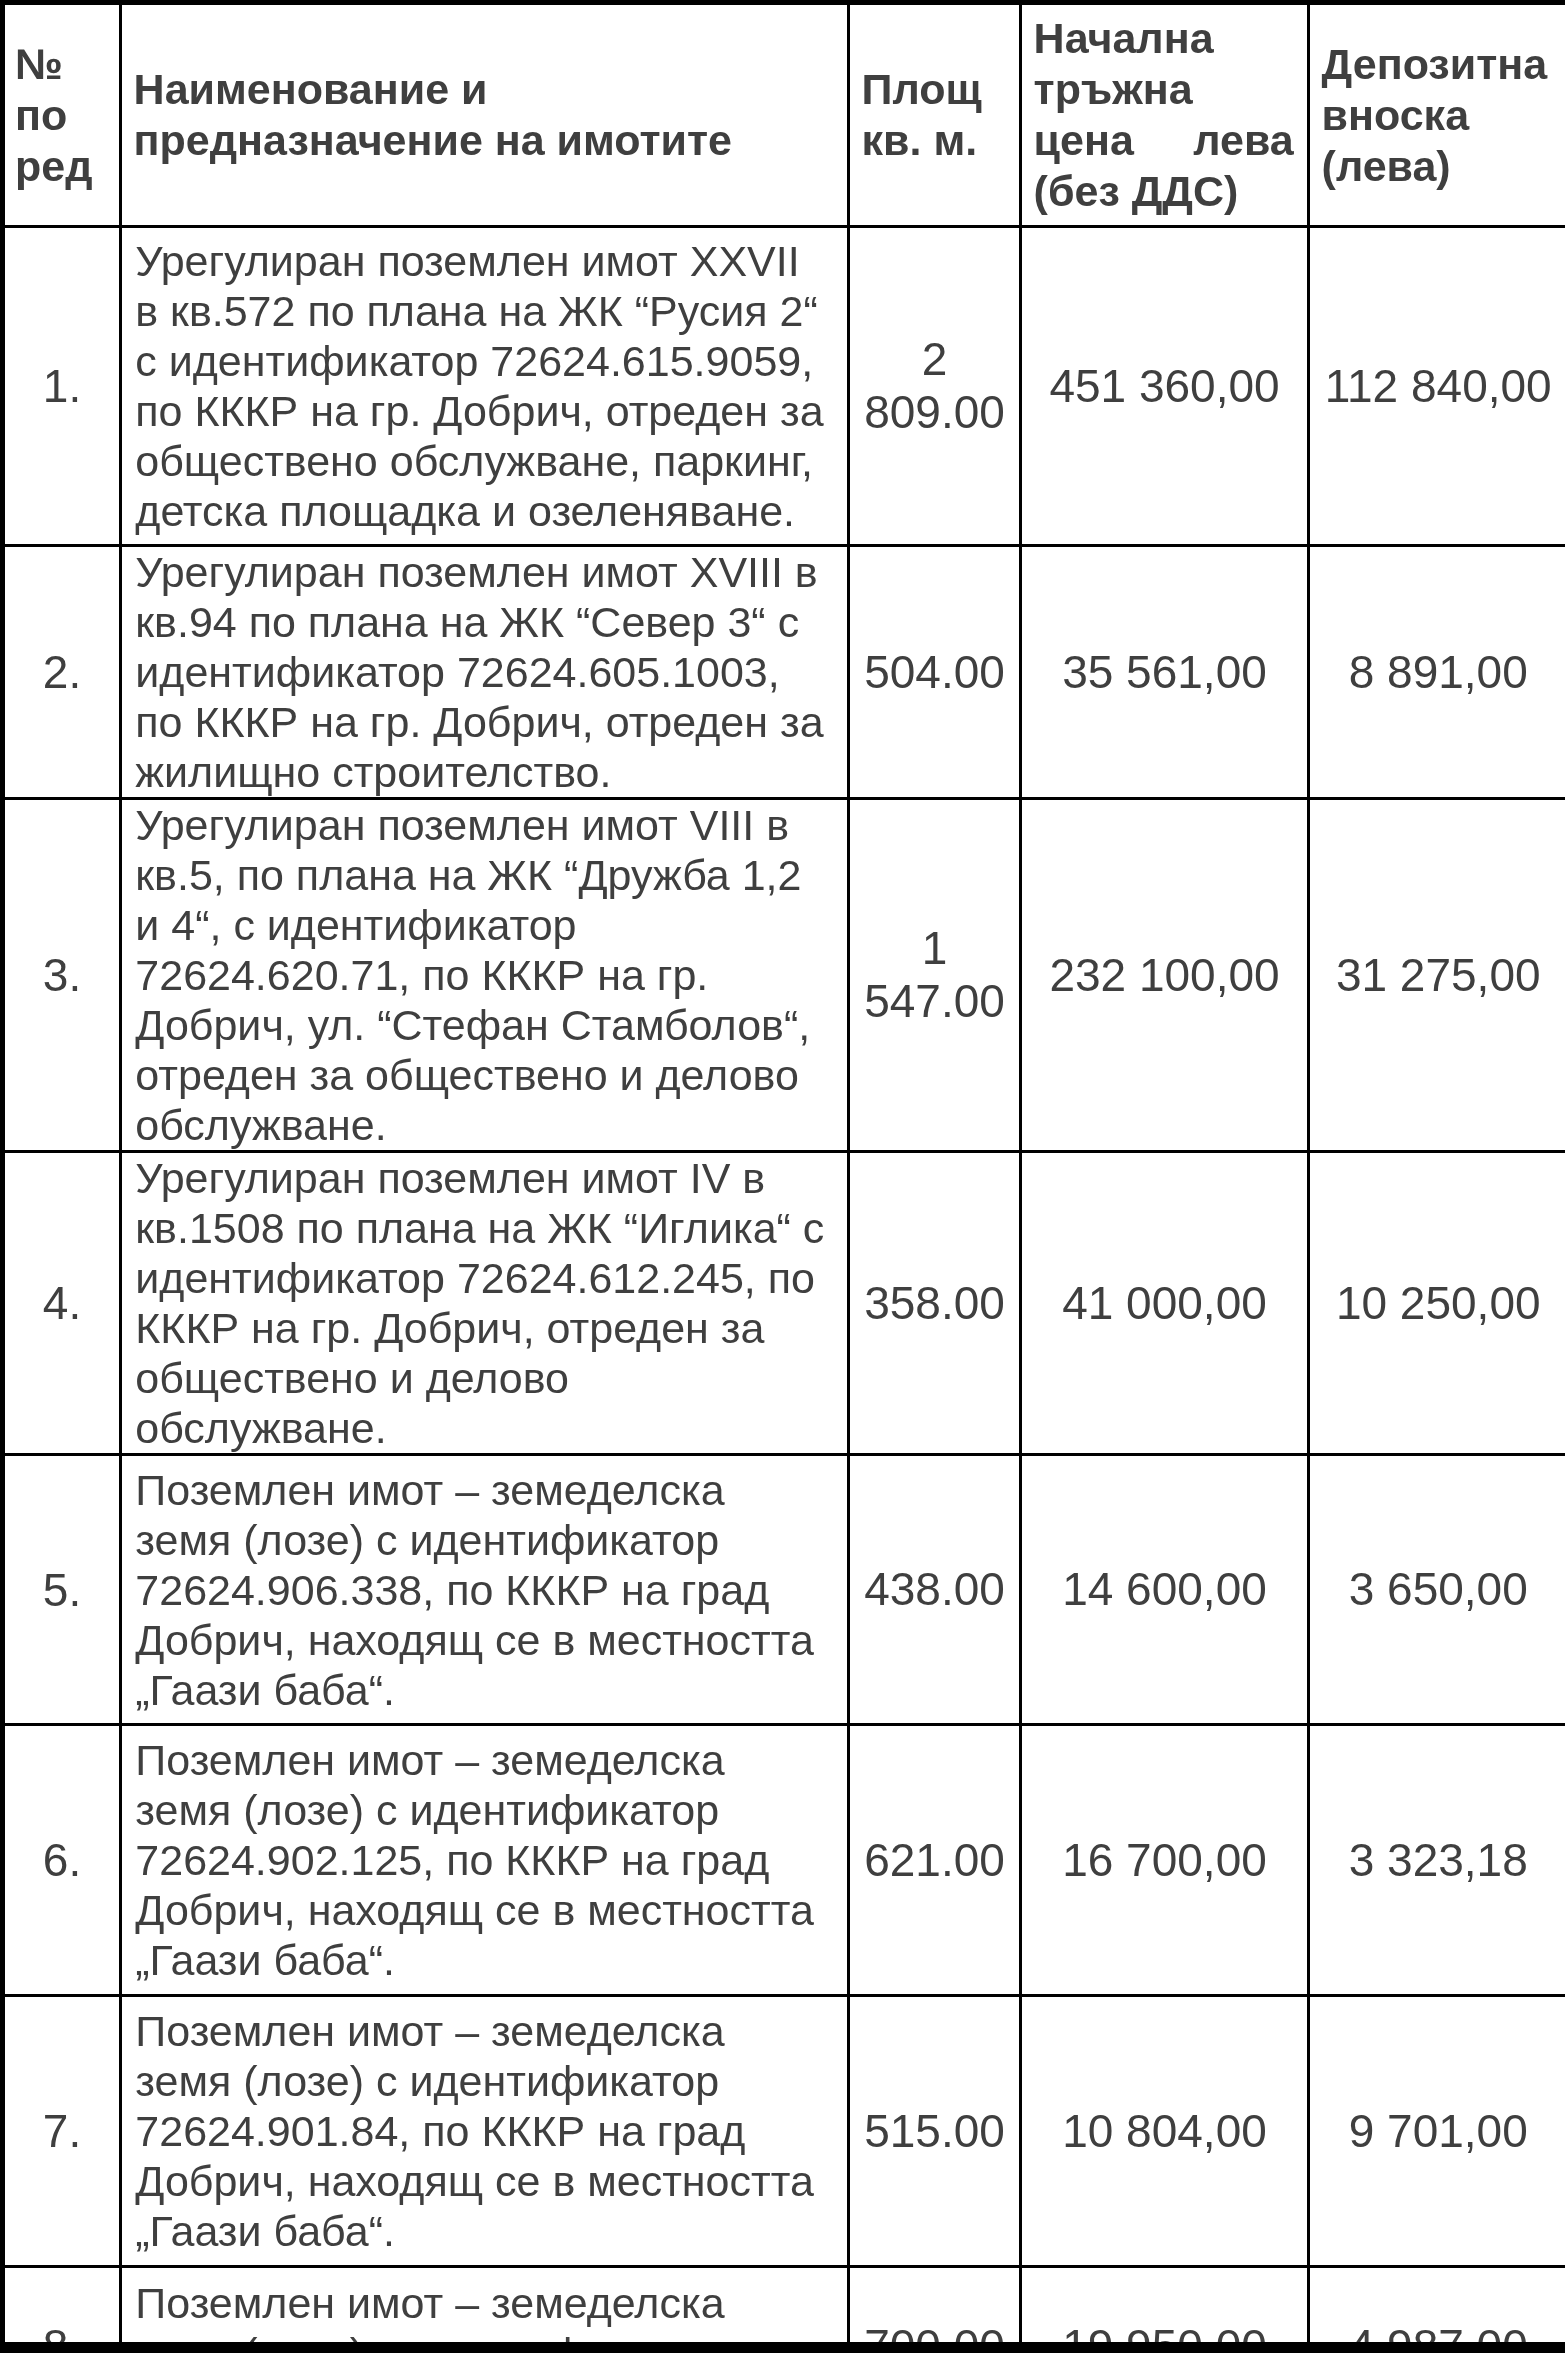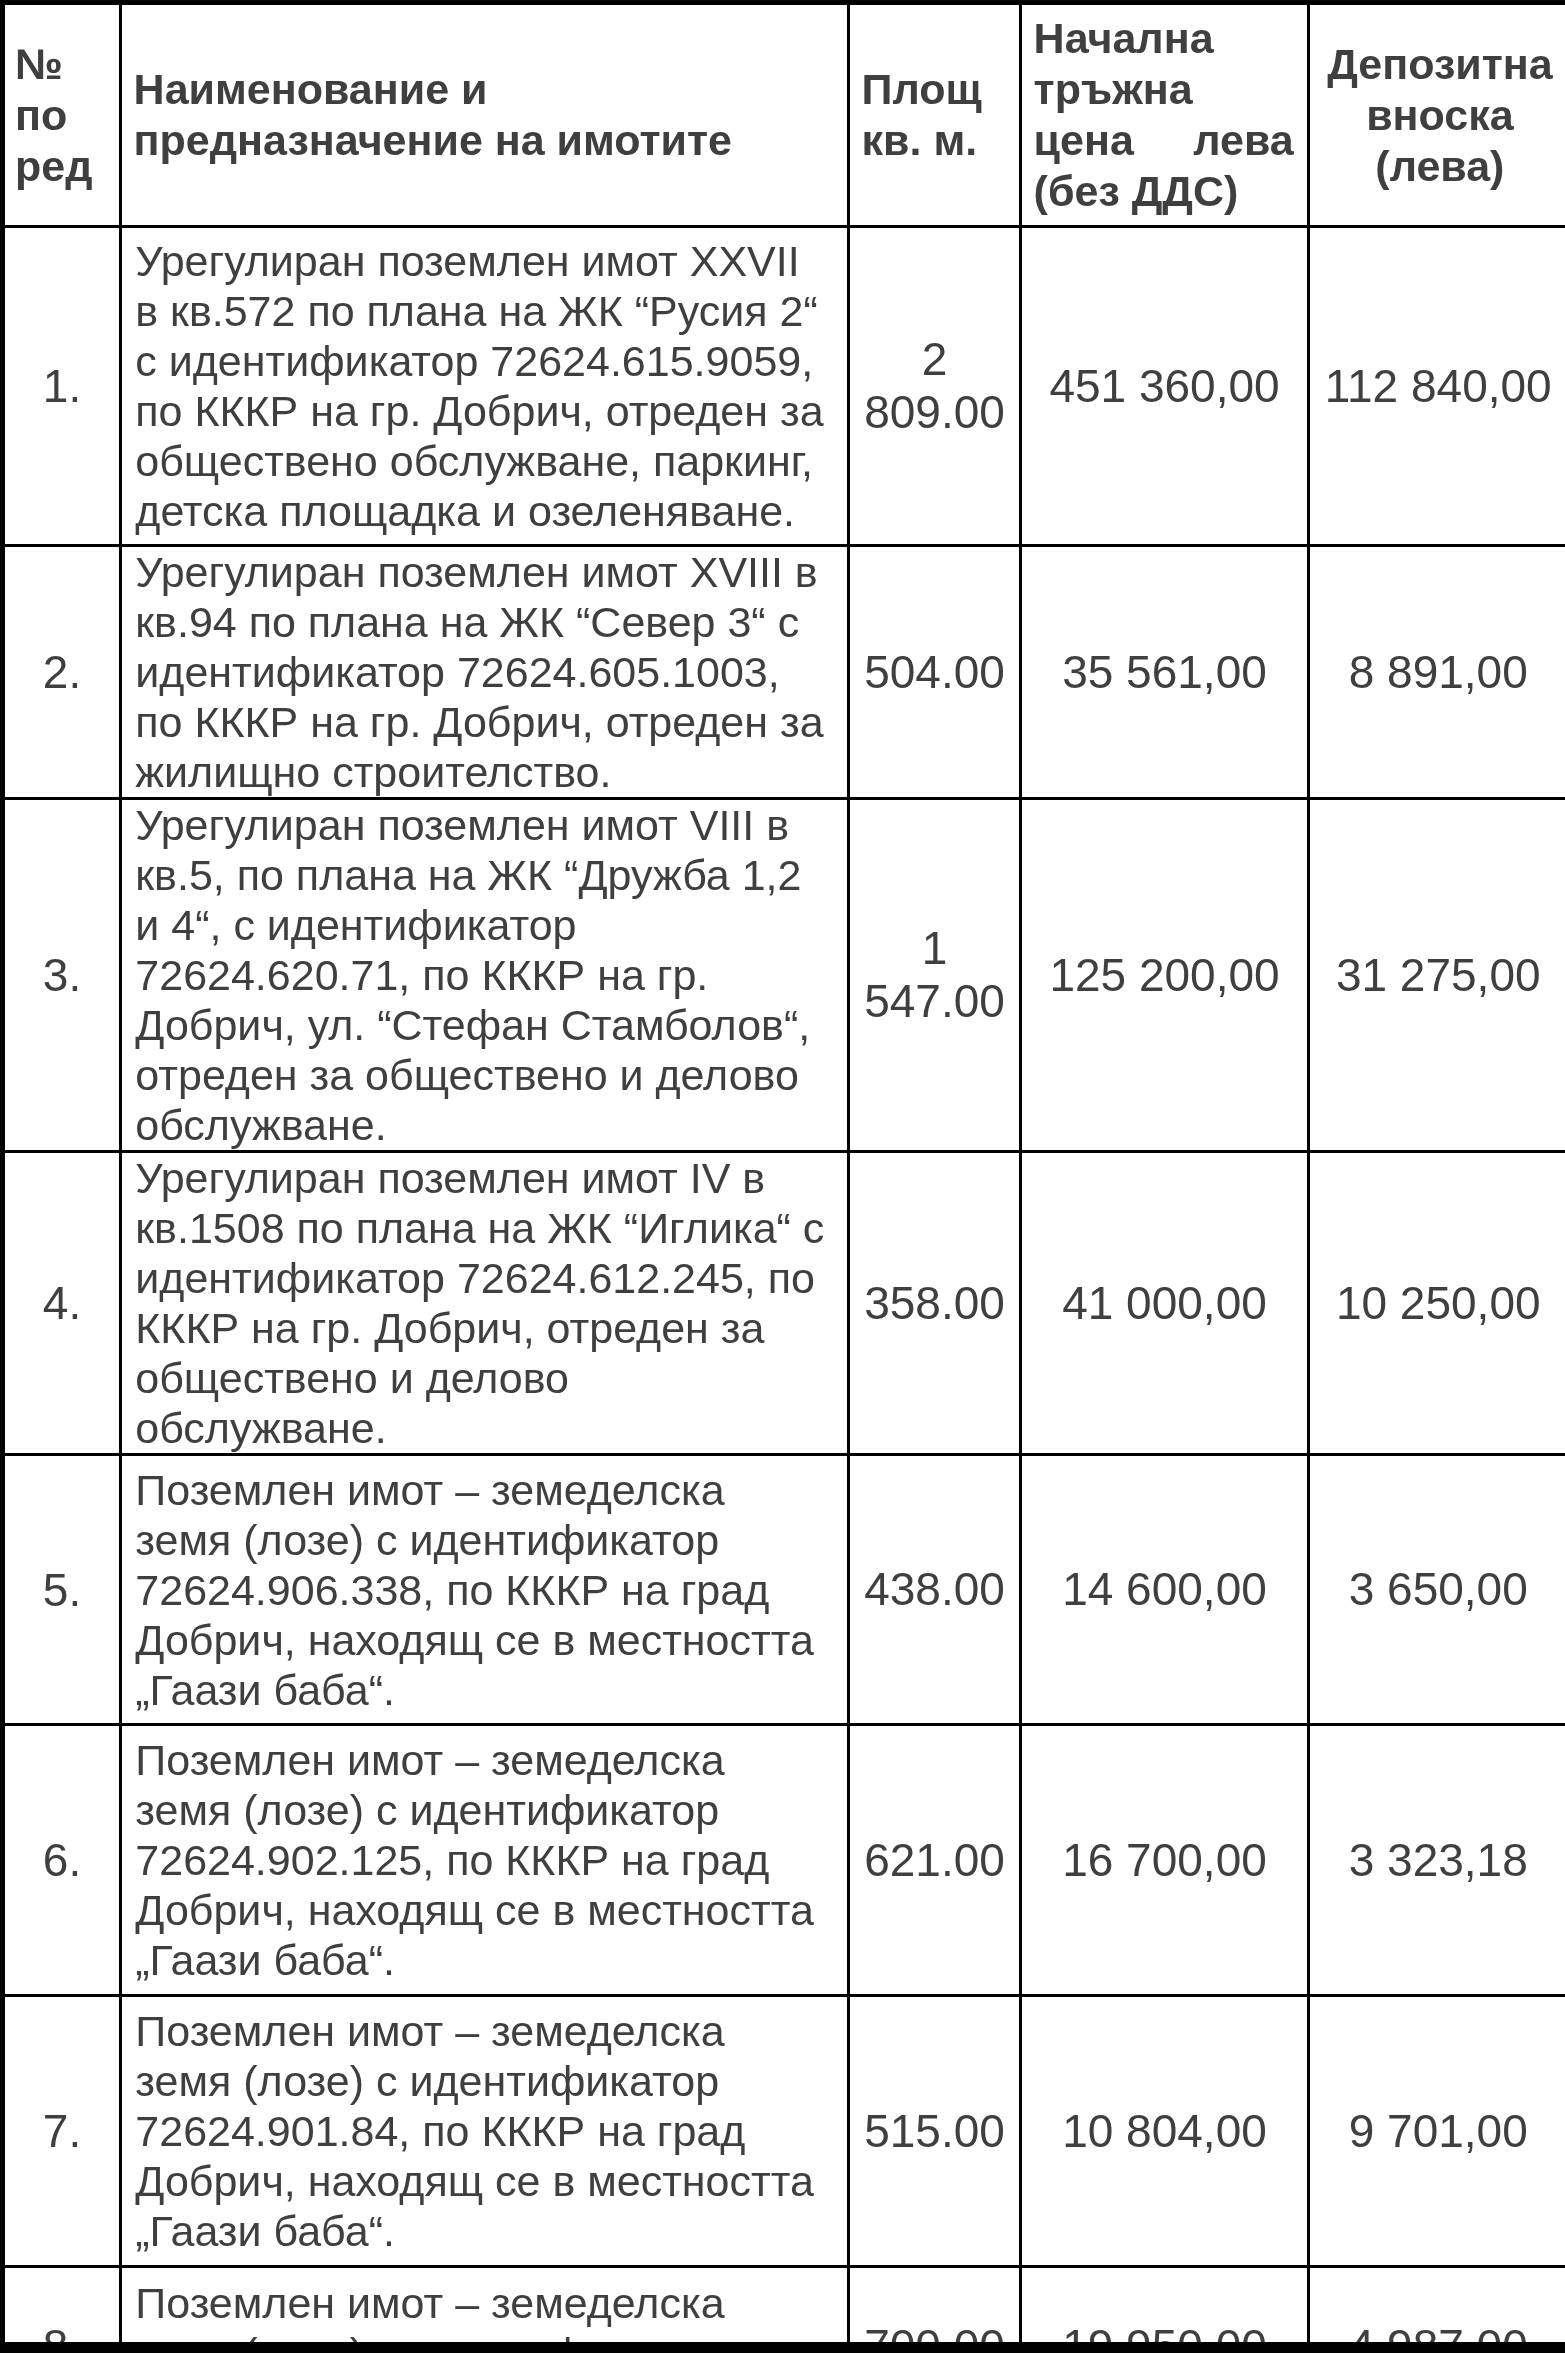--- a/index.html
+++ b/index.html
@@ -26,21 +26,21 @@
   col.c2 { width: 728px; }
   col.c3 { width: 172px; }
   col.c4 { width: 288px; }
   col.c5 { width: 258px; }
 
   th, td {
     border: 3.3px solid #000;
     box-sizing: border-box;
     background: #ffffff;
   }
-  .last { border-right: none; text-align: center; }
+  .last { border-right: none; }
 
   
   tr.hdr { height: 224px; }
   th {
     font-weight: bold;
     font-size: 43px;
     line-height: 51px;
     text-align: left;
     vertical-align: middle;
     padding: 0 8.3px 0 11.6px;
@@ -125,21 +125,21 @@
       <td class="c-num">2.</td>
       <td class="c-desc">Урегулиран поземлен имот XVIII в кв.94 по плана на ЖК “Север 3“ с идентификатор 72624.605.1003, по КККР на гр. Добрич, отреден за жилищно строителство.</td>
       <td class="c-area">504.00</td>
       <td class="c-price">35 561,00</td>
       <td class="c-dep last">8 891,00</td>
     </tr>
     <tr class="r3">
       <td class="c-num">3.</td>
       <td class="c-desc">Урегулиран поземлен имот VIII в кв.5, по плана на ЖК “Дружба 1,2 и 4“, с идентификатор 72624.620.71, по КККР на гр. Добрич, ул. “Стефан Стамболов“, отреден за обществено и делово обслужване.</td>
       <td class="c-area">1 547.00</td>
-      <td class="c-price">125 200,00</td>
+      <td class="c-price">232 100,00</td>
       <td class="c-dep last">31 275,00</td>
     </tr>
     <tr class="r4">
       <td class="c-num">4.</td>
       <td class="c-desc">Урегулиран поземлен имот IV в кв.1508 по плана на ЖК “Иглика“ с идентификатор 72624.612.245, по КККР на гр. Добрич, отреден за обществено и делово обслужване.</td>
       <td class="c-area">358.00</td>
       <td class="c-price">41 000,00</td>
       <td class="c-dep last">10 250,00</td>
     </tr>
     <tr class="r5">

